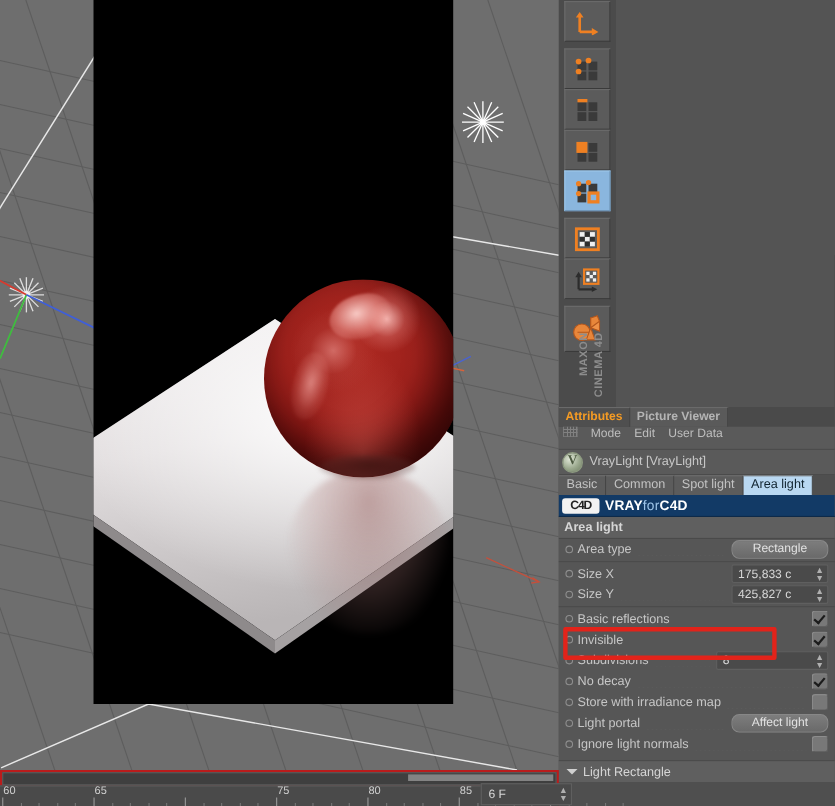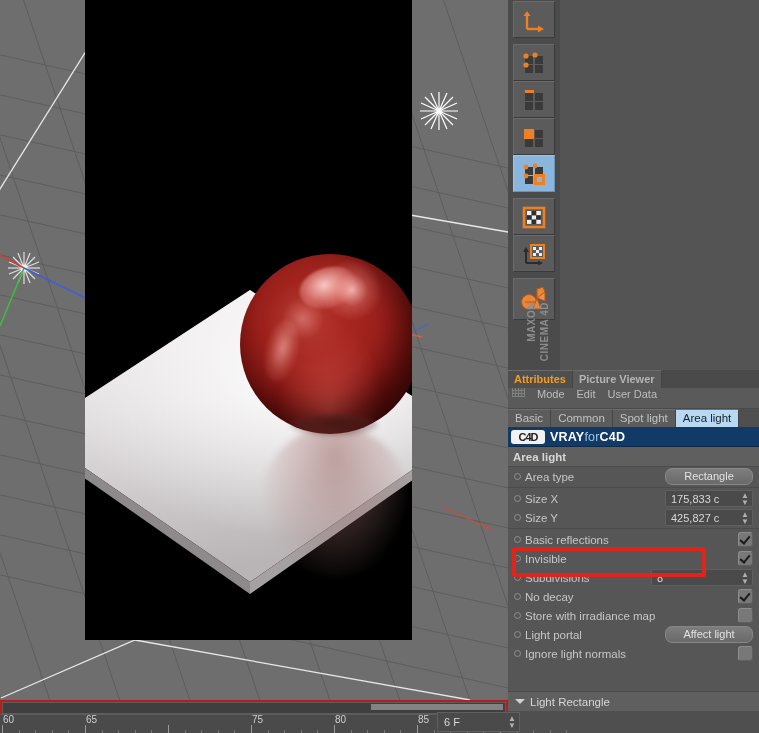--- a/index.html
+++ b/index.html
@@ -370,20 +370,24 @@
       <div class="atab">Picture Viewer</div>
     </div>
 
     <div id="attr-menu">
       <div class="grip"></div>
       <div class="mi">Mode</div>
       <div class="mi">Edit</div>
       <div class="mi">User Data</div>
     </div>
 
+    <div id="obj-row">
+      <div class="vray-icon"></div>
+      <div class="oname">VrayLight [VrayLight]</div>
+    </div>
 
     <div id="sub-tabs">
       <div class="stab">Basic</div>
       <div class="stab">Common</div>
       <div class="stab">Spot light</div>
       <div class="stab active">Area light</div>
     </div>
 
     <div id="vray-banner">
       <div class="logo">C4D</div>

